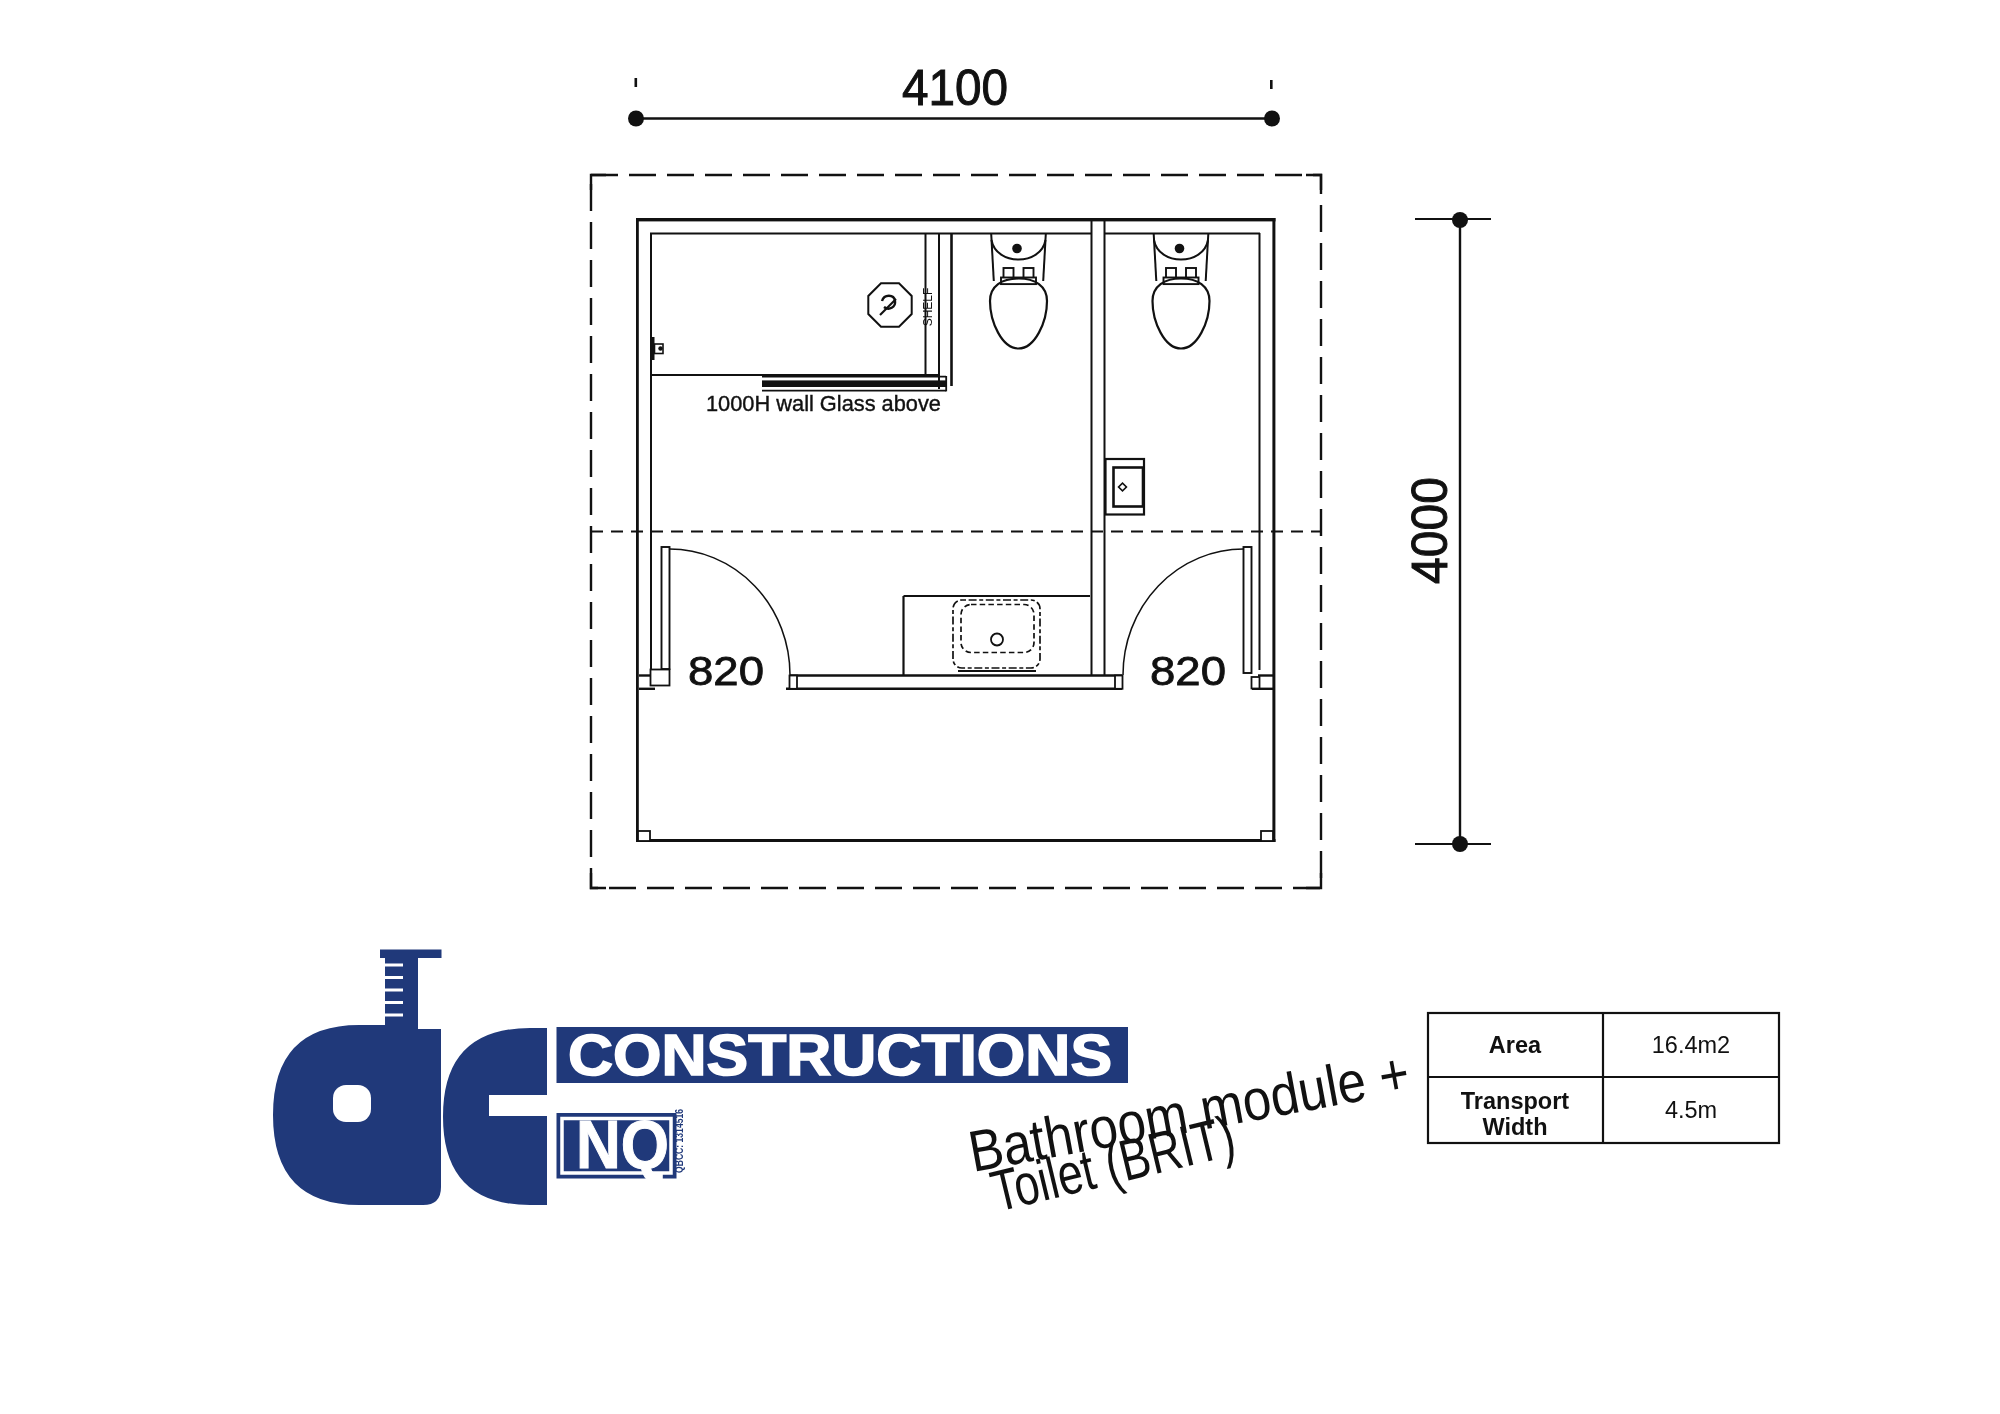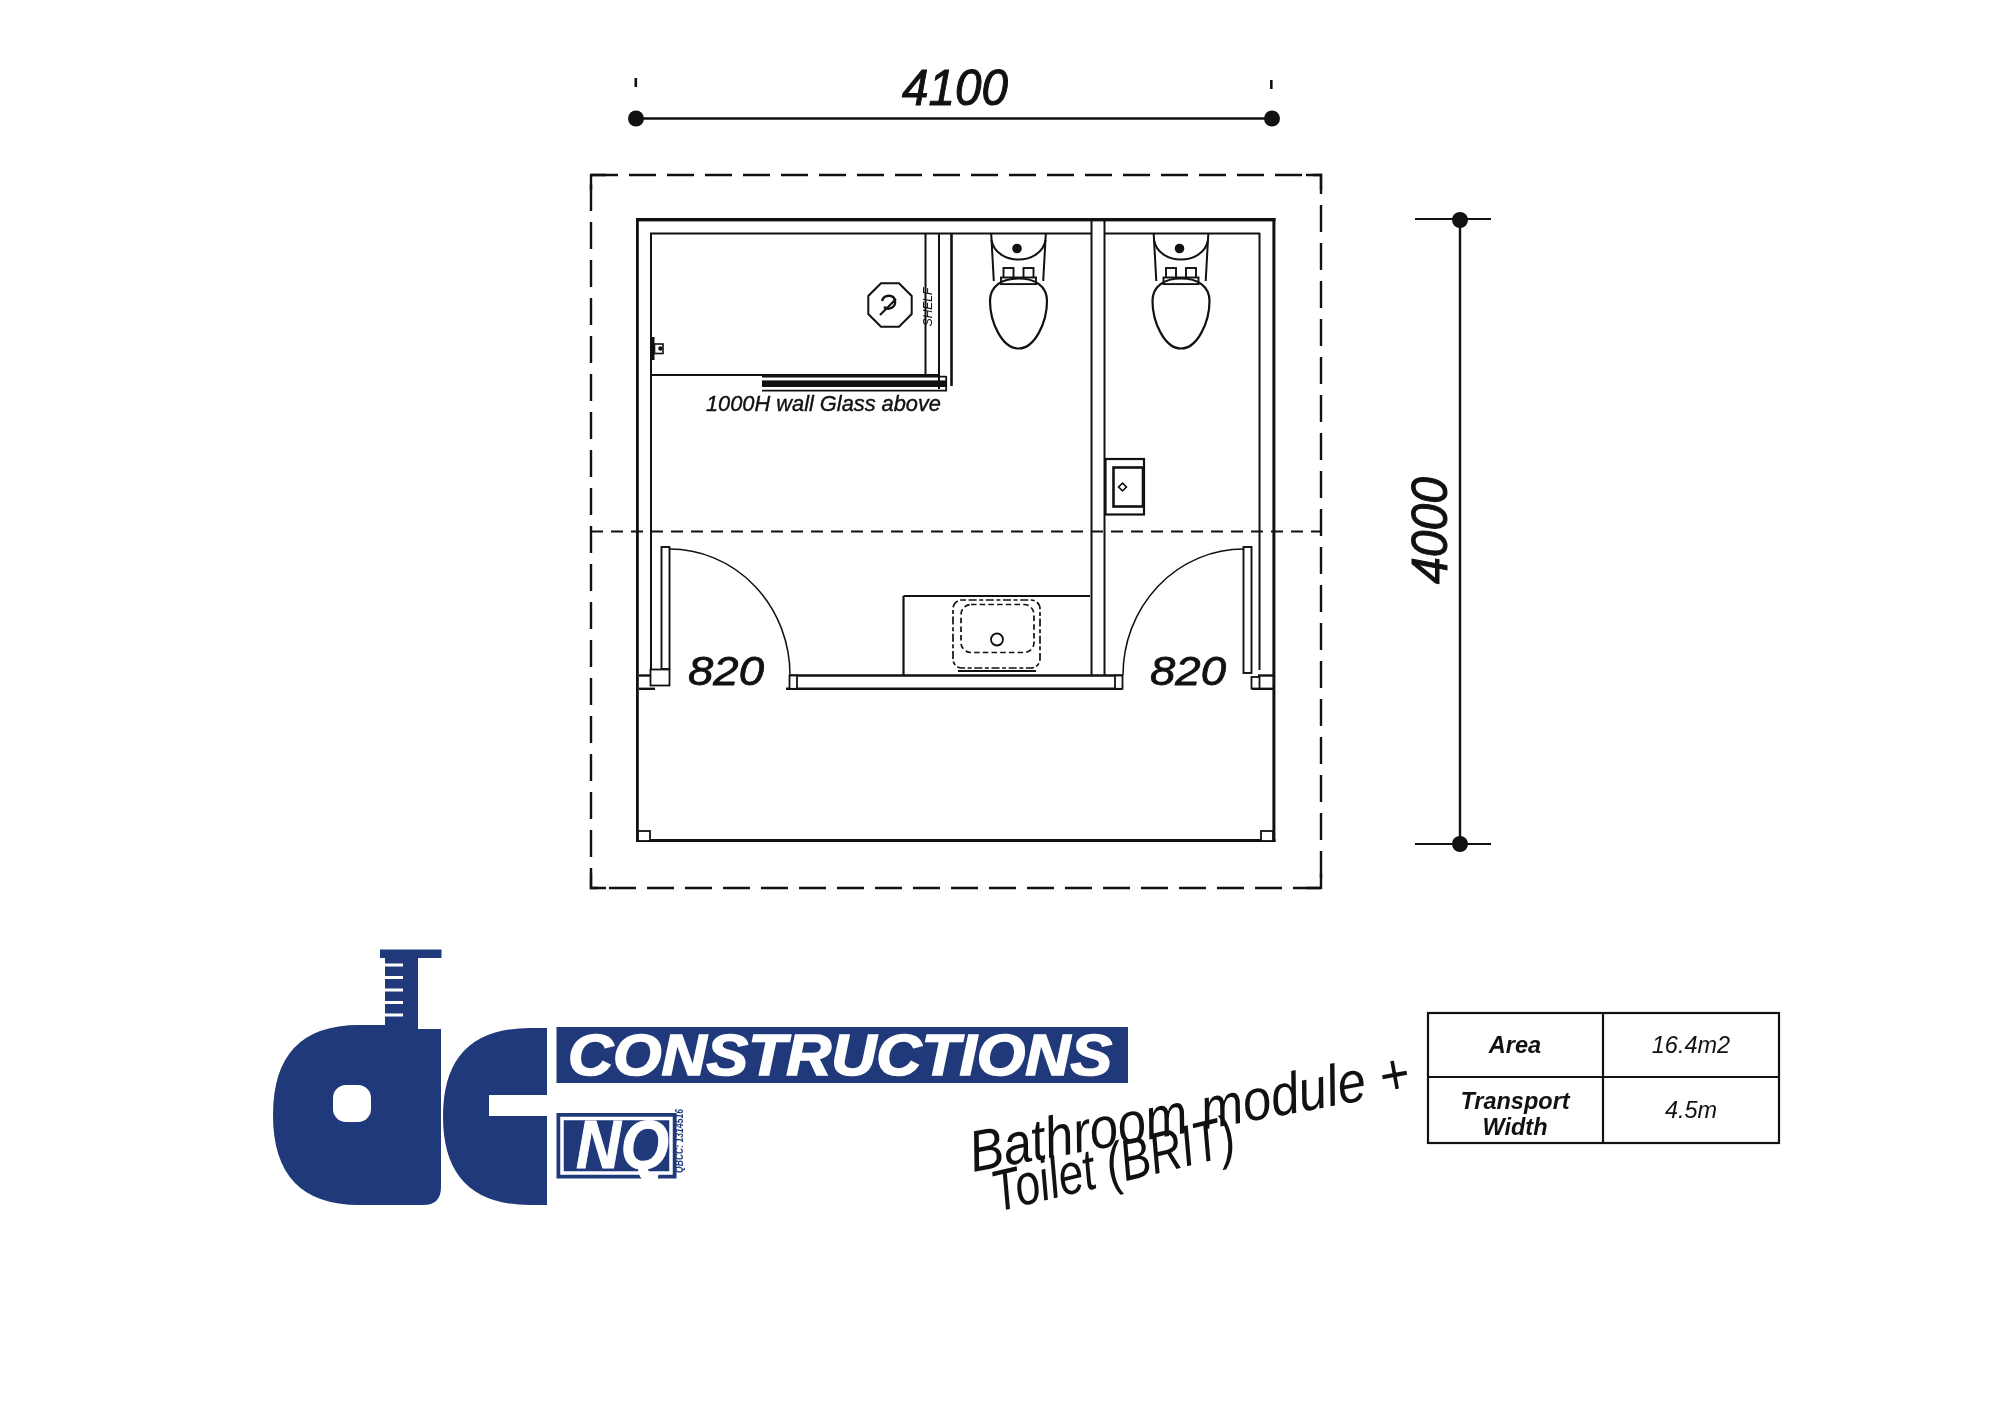--- a/index.html
+++ b/index.html
@@ -1,17 +1,17 @@
 <!DOCTYPE html>
 <html><head>
 <meta charset="utf-8">
 <style>
   html,body{margin:0;padding:0;background:#ffffff;}
   #canvas{position:relative;width:2000px;height:1414px;background:#ffffff;overflow:hidden;
-          font-family:"Liberation Sans", sans-serif;font-style:italic;}
+          font-family:"Liberation Sans", sans-serif;}
   svg text{font-family:"Liberation Sans", sans-serif;}
 </style>
 </head>
 <body>
 <div id="canvas">
 <svg width="2000" height="1414" viewBox="0 0 2000 1414">
 
 <g stroke="#111" fill="#111">
   <line x1="636" y1="118.5" x2="1272" y2="118.5" stroke-width="2.4"></line>
   <circle cx="636" cy="118.5" r="8" stroke="none"></circle>

